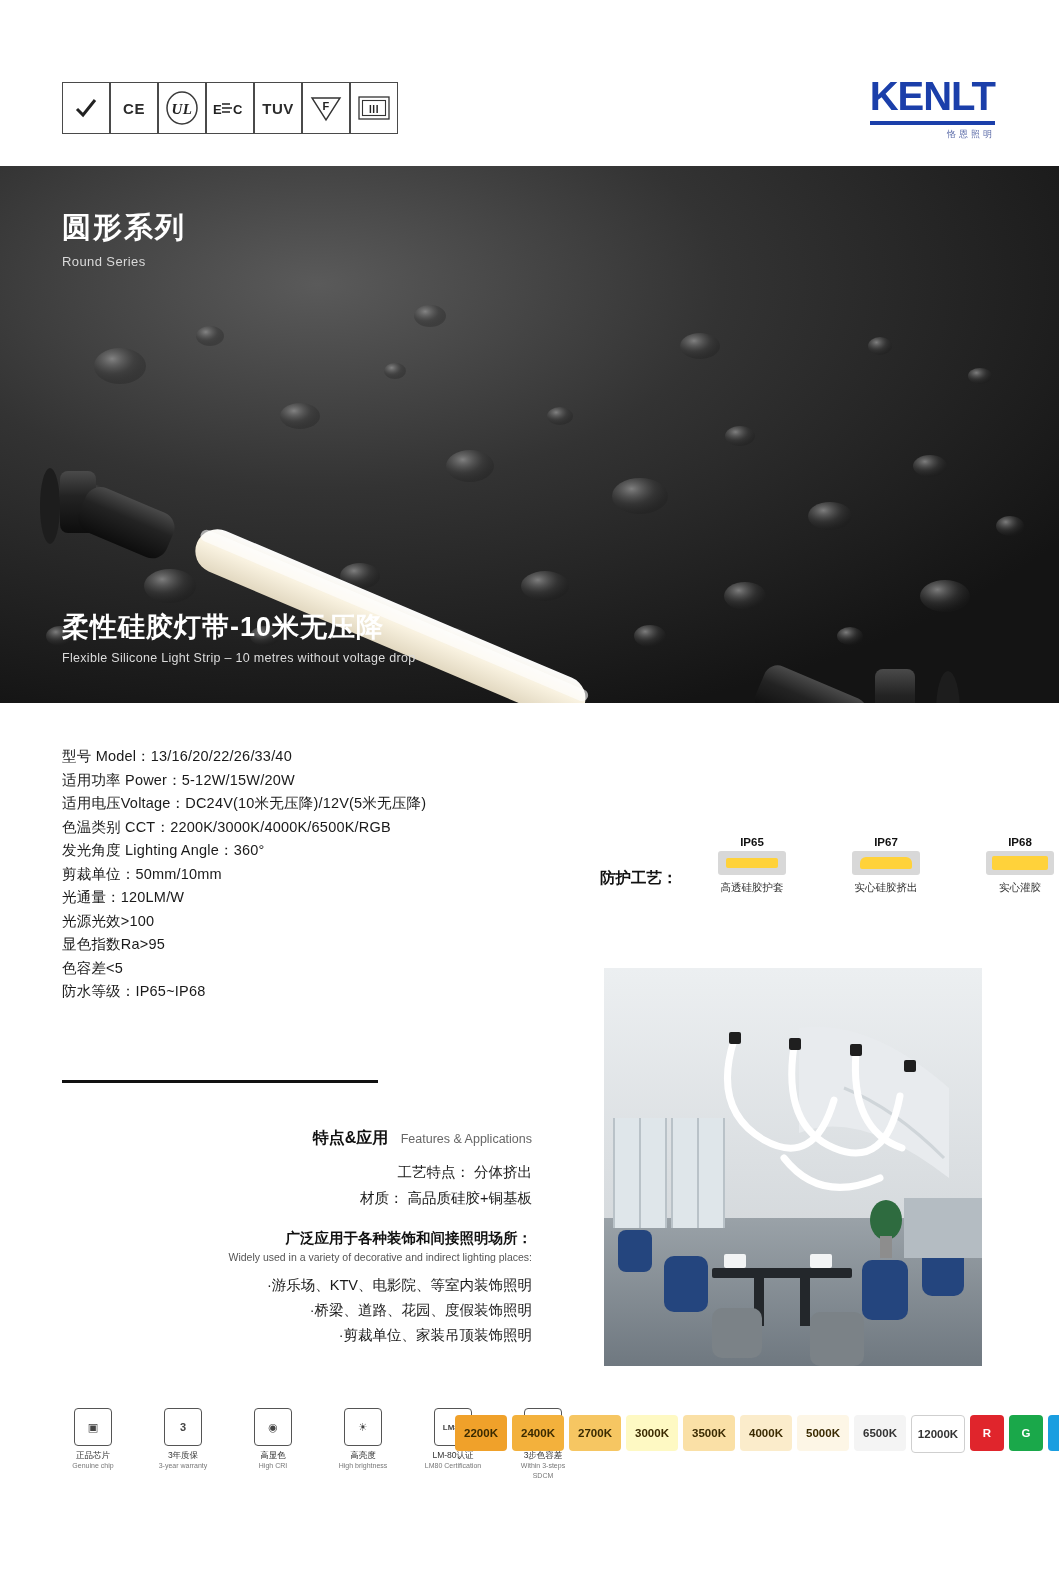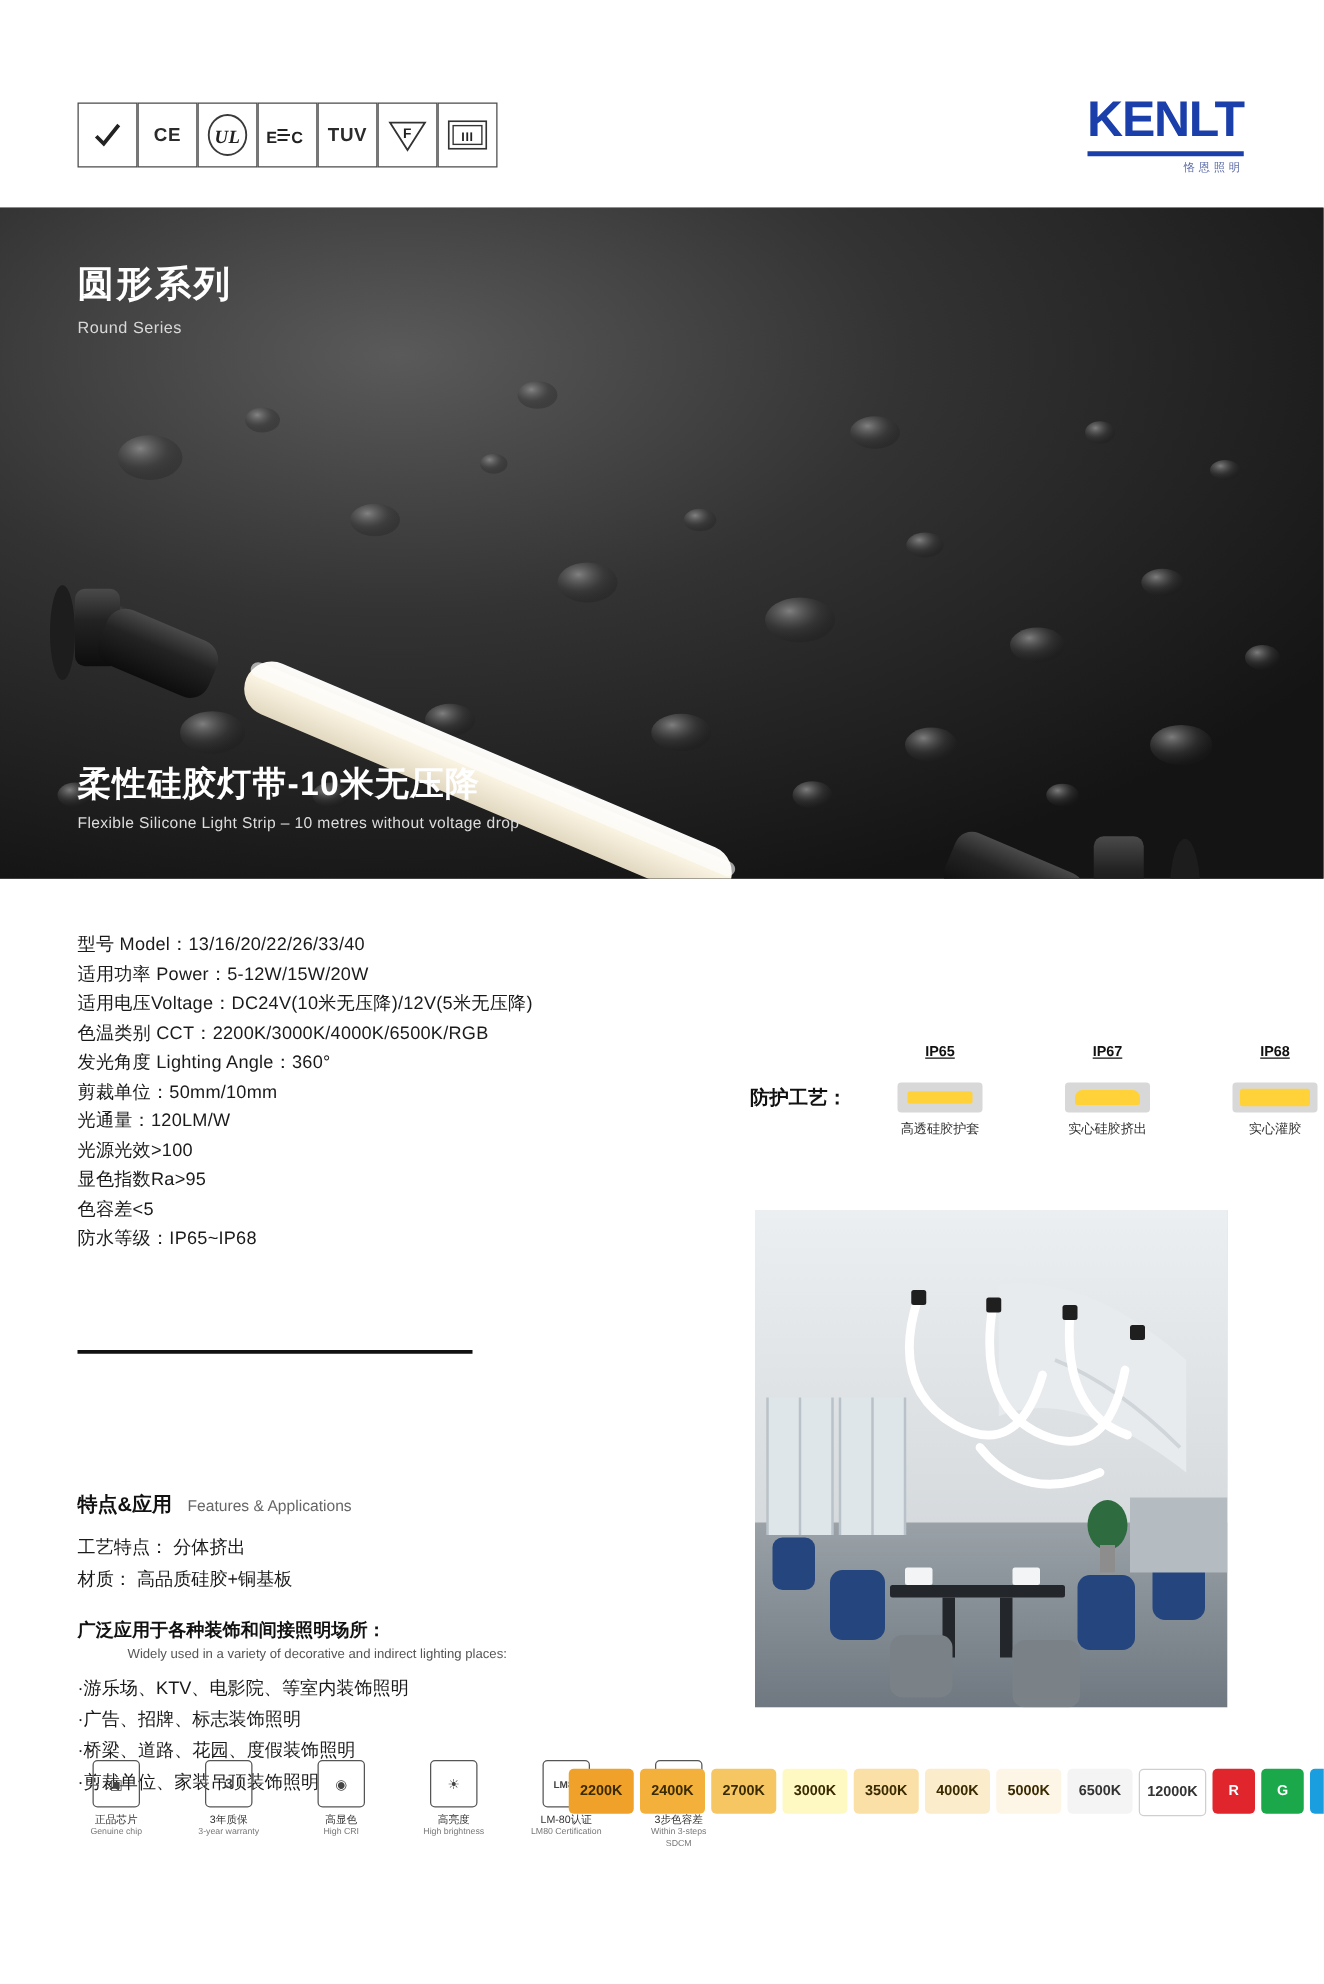--- a/index.html
+++ b/index.html
@@ -35,33 +35,33 @@
   .tube{position:absolute;left:0;top:0;width:1059px;height:537px;}
 
   
   .params{position:absolute;left:62px;top:745px;width:470px;}
   .sec-head{margin-bottom:10px;}
   .sec-head .cn{font-size:16px;font-weight:bold;color:#111;}
   .sec-head .en{font-size:12.5px;color:#666;margin-left:8px;}
   .param-line{font-size:14.5px;color:#1a1a1a;line-height:23.5px;letter-spacing:.2px;}
   .divider{position:absolute;left:62px;top:1080px;width:316px;height:3px;background:#111;}
 
-  .feat{position:absolute;left:62px;top:1194px;width:470px;}
+  .feat{position:absolute;left:62px;top:1128px;width:470px;text-align:right;}
   .feat-line{font-size:14.5px;color:#1a1a1a;line-height:26px;}
   .feat-sub-cn{font-size:14.5px;font-weight:bold;color:#111;margin-top:18px;}
   .feat-sub-en{font-size:10.5px;color:#555;margin-top:3px;margin-left:40px;}
   .feat-list{margin-top:10px;}
   .feat-list div{font-size:14.5px;color:#1a1a1a;line-height:25px;}
 
   
   .ip-block{position:absolute;left:604px;top:836px;width:400px;}
   .ip-label{position:absolute;left:-4px;top:32px;font-size:15.5px;font-weight:bold;color:#111;}
   .ip-items{position:absolute;left:96px;top:0;display:flex;gap:30px;}
   .ip-item{width:104px;text-align:center;}
-  .ip-name{font-size:11.5px;font-weight:bold;color:#111;margin-bottom:18px;text-decoration:underline;}
+  .ip-name{font-size:11.5px;font-weight:bold;color:#111;margin-bottom:3px;}
   .ip-chip{width:68px;height:24px;margin:0 auto;border-radius:3px;background:#d8d8d8;position:relative;overflow:hidden;}
   .ip-chip i{position:absolute;left:8px;right:8px;top:7px;height:10px;background:#ffd23a;border-radius:2px;display:block;}
   .ip-chip.c2 i{border-radius:6px 6px 2px 2px;top:6px;height:12px;}
   .ip-chip.c3 i{left:6px;right:6px;top:5px;height:14px;border-radius:2px;}
   .ip-cap{font-size:10.5px;color:#333;margin-top:6px;}
 
   
   .photo{position:absolute;left:604px;top:968px;width:378px;height:398px;overflow:hidden;background:#cfd3d6;}
 
   
@@ -239,21 +239,20 @@
   <div class="sec-head">
     <span class="cn">特点&amp;应用</span>
     <span class="en">Features &amp; Applications</span>
   </div>
   <div class="feat-line">工艺特点： 分体挤出</div>
   <div class="feat-line">材质： 高品质硅胶+铜基板</div>
   <div class="feat-sub-cn">广泛应用于各种装饰和间接照明场所：</div>
   <div class="feat-sub-en">Widely used in a variety of decorative and indirect lighting places:</div>
   <div class="feat-list">
     <div>·游乐场、KTV、电影院、等室内装饰照明</div>
-    <div>·广告、招牌、标志装饰照明</div>
     <div>·桥梁、道路、花园、度假装饰照明</div>
     <div>·剪裁单位、家装吊顶装饰照明</div>
   </div>
 </div>
 
 <div class="ip-block">
   <div class="ip-label">防护工艺：</div>
   <div class="ip-items">
     <div class="ip-item">
       <div class="ip-name">IP65</div>

